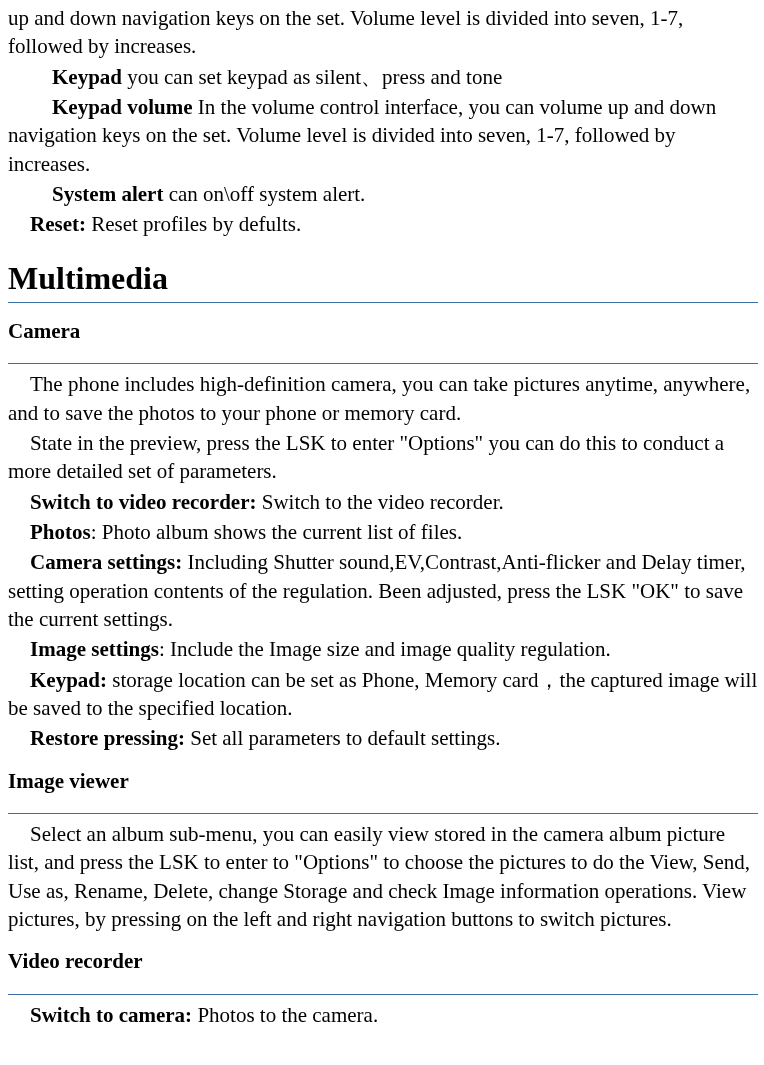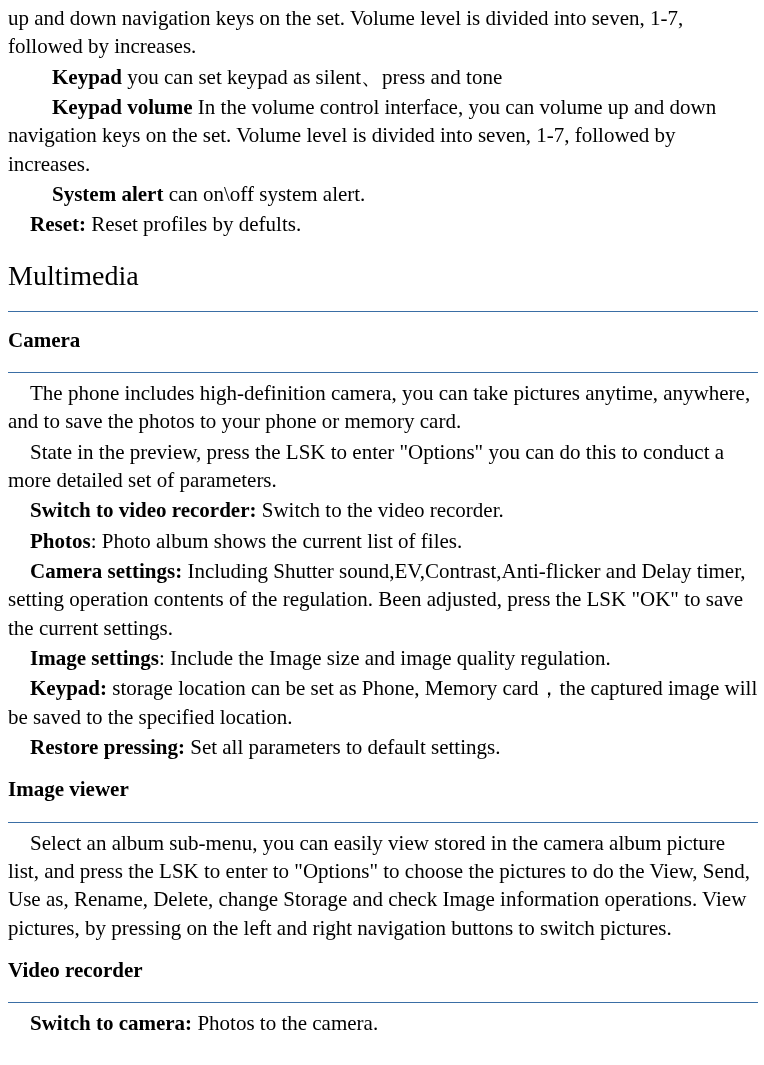--- a/index.html
+++ b/index.html
@@ -16,24 +16,24 @@
   .para {
     margin: 0 0 2px 0;
   }
   .indent {
     text-indent: 22px;
   }
   .indent2 {
     text-indent: 44px;
   }
   h1.section {
-    font-size: 28px;
-    font-weight: normal;
+    font-size: 32px;
+    font-weight: bold;
     margin: 18px 0 2px 0;
-    padding-bottom: 16px;
+    padding-bottom: 2px;
     border-bottom: 1px solid #3a6ea5;
   }
   h2.subsection {
     font-size: 21px;
     font-weight: bold;
     margin: 14px 0 6px 0;
     padding-bottom: 18px;
     border-bottom: 1px solid #3a6ea5;
   }
   .bold {

